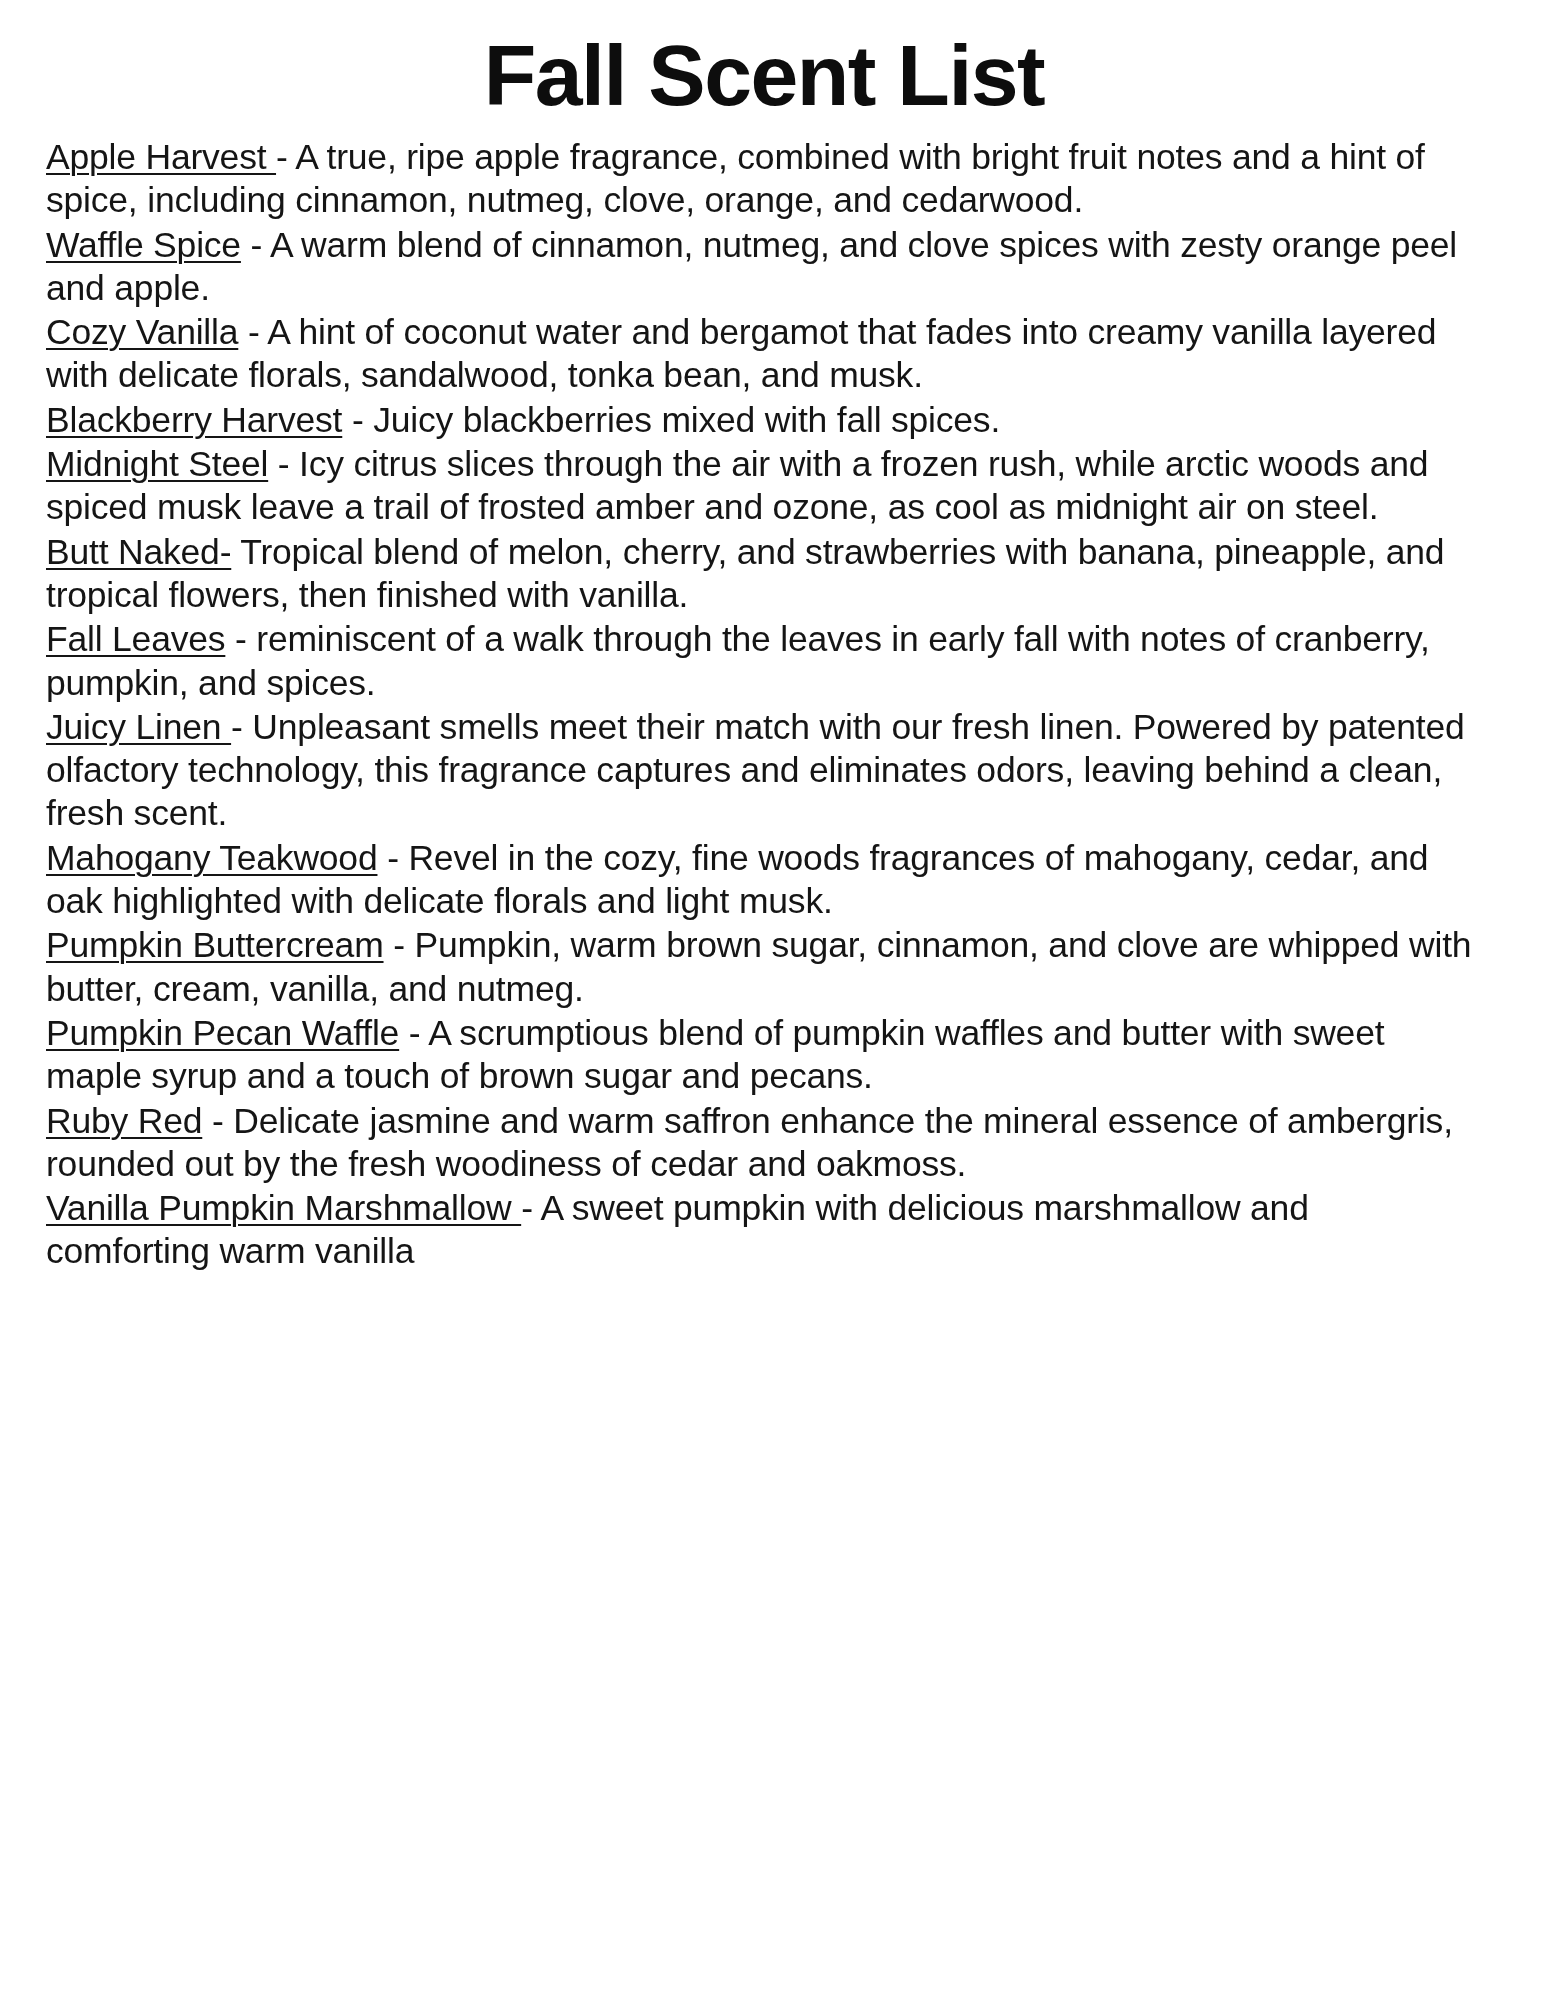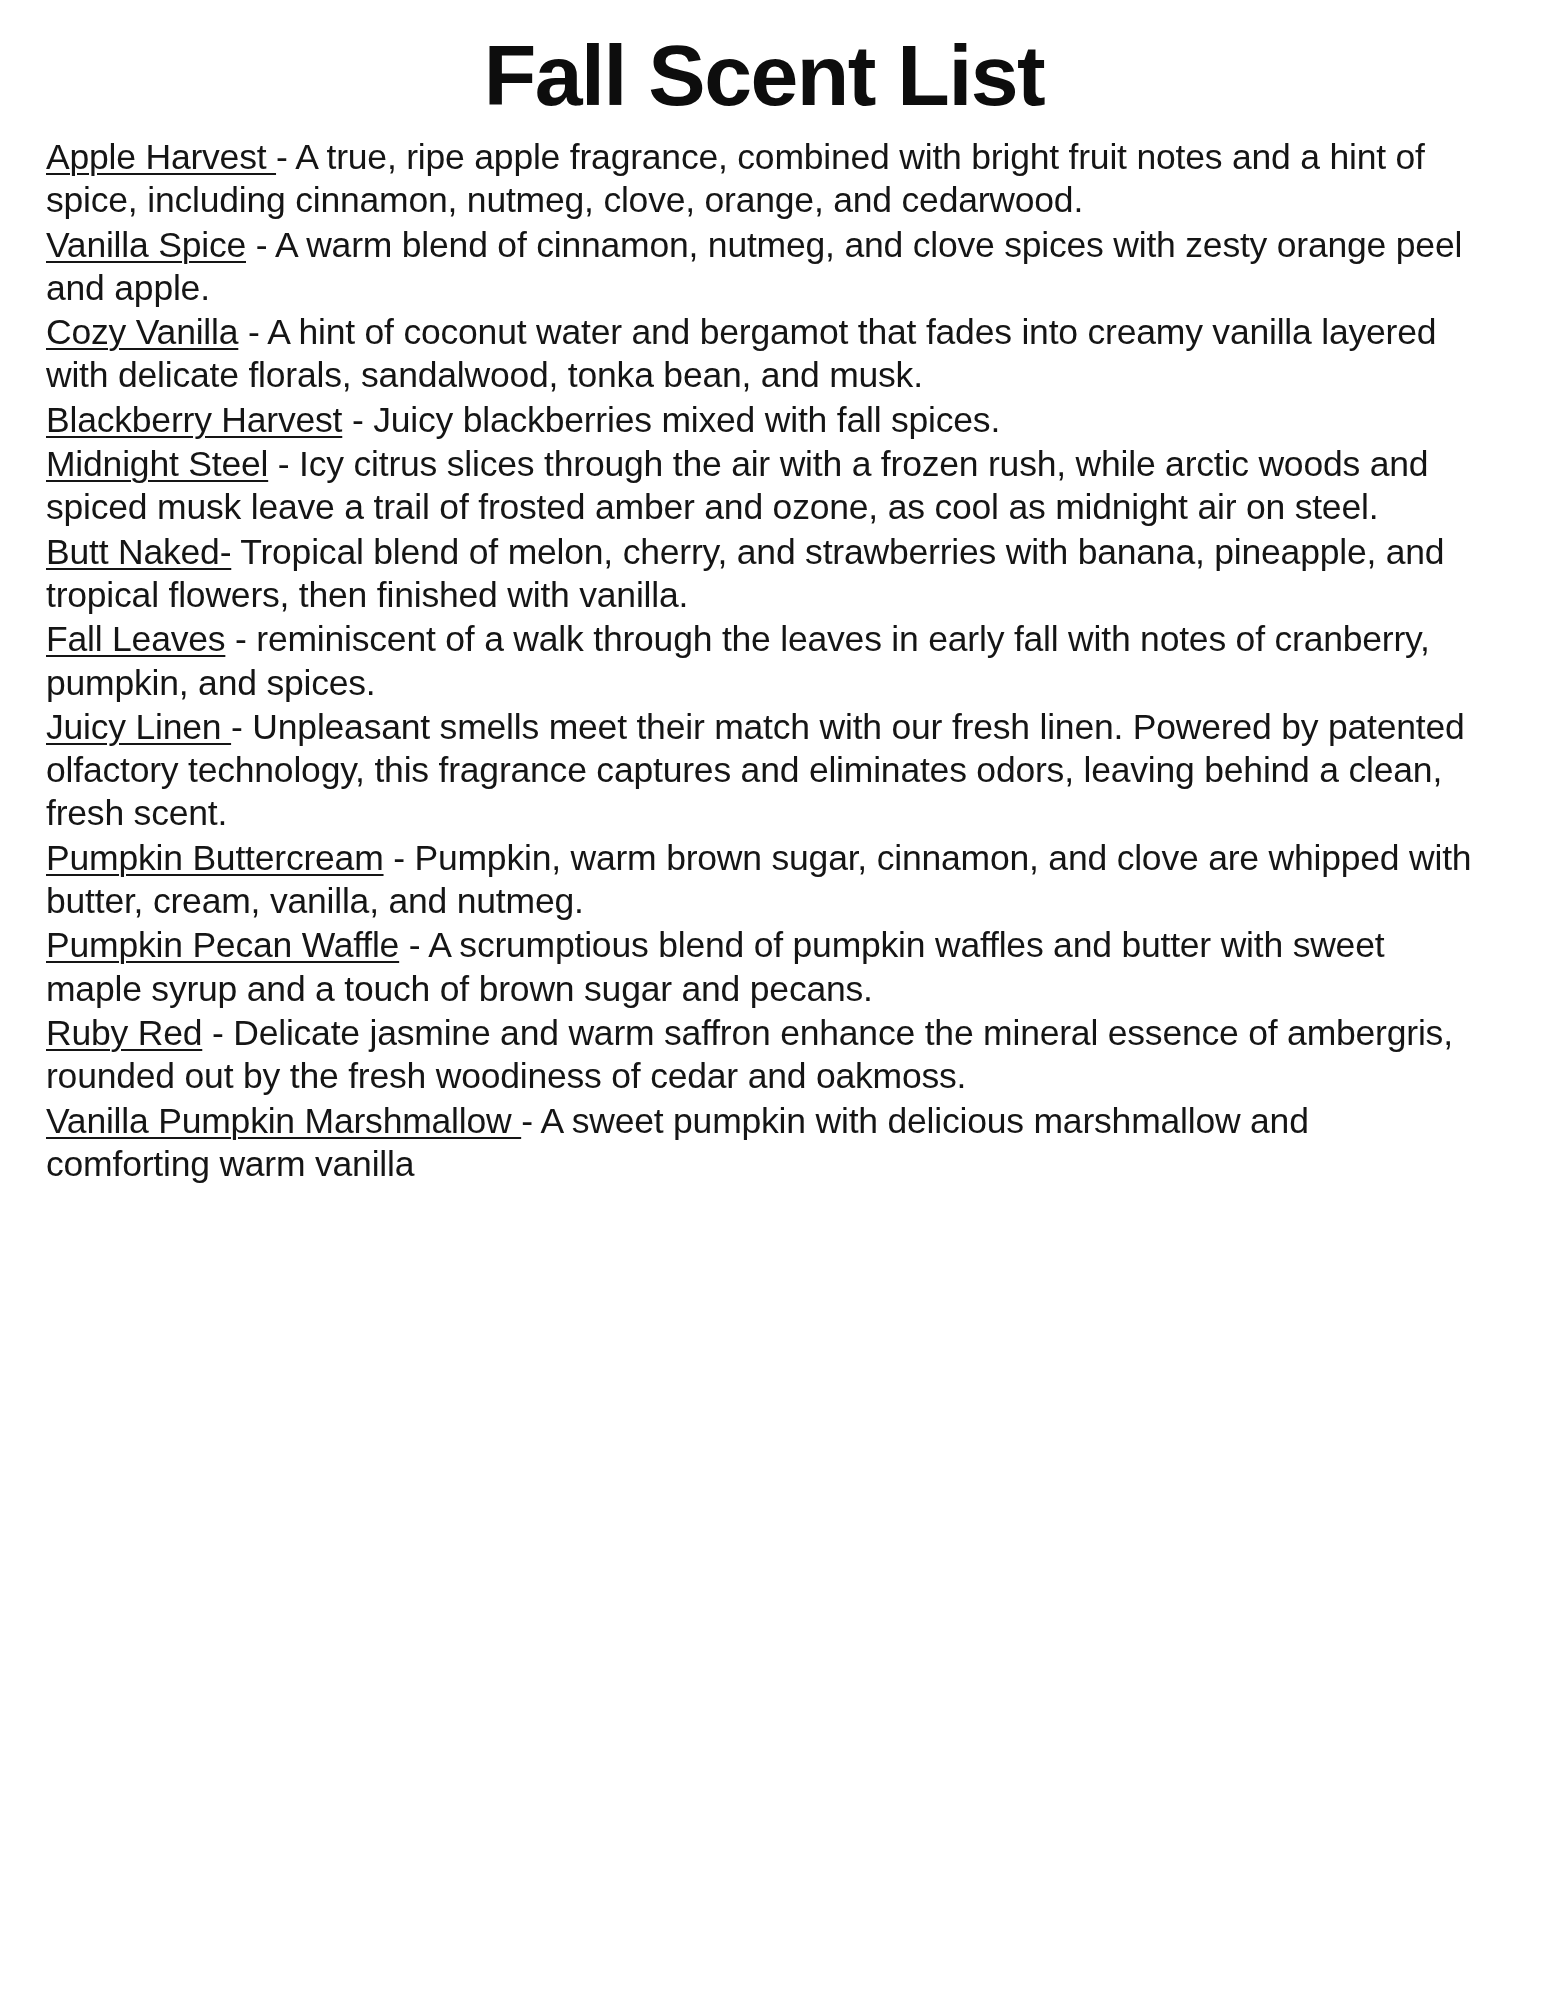--- a/index.html
+++ b/index.html
@@ -56,21 +56,21 @@
 
 <div class="page">
   <h1 class="doc-title">Fall Scent List</h1>
   <div class="entries">
 
     <p class="entry">
       <span class="entry-name">Apple Harvest </span><span class="entry-desc">- A true, ripe apple fragrance, combined with bright fruit notes and a hint of spice, including cinnamon, nutmeg, clove, orange, and cedarwood.</span>
     </p>
 
     <p class="entry">
-      <span class="entry-name">Vanilla Spice</span><span class="entry-desc"> - A warm blend of cinnamon, nutmeg, and clove spices with zesty orange peel and apple.</span>
+      <span class="entry-name">Waffle Spice</span><span class="entry-desc"> - A warm blend of cinnamon, nutmeg, and clove spices with zesty orange peel and apple.</span>
     </p>
 
 
     <p class="entry">
       <span class="entry-name">Cozy Vanilla</span><span class="entry-desc"> - A hint of coconut water and bergamot that fades into creamy vanilla layered with delicate florals, sandalwood, tonka bean, and musk.</span>
     </p>
 
     <p class="entry">
       <span class="entry-name">Blackberry Harvest</span><span class="entry-desc"> - Juicy blackberries mixed with fall spices.</span>
     </p>
@@ -84,20 +84,23 @@
     </p>
 
     <p class="entry">
       <span class="entry-name">Fall Leaves</span><span class="entry-desc"> - reminiscent of a walk through the leaves in early fall with notes of cranberry, pumpkin, and spices.</span>
     </p>
 
     <p class="entry">
       <span class="entry-name">Juicy Linen </span><span class="entry-desc">- Unpleasant smells meet their match with our fresh linen. Powered by patented olfactory technology, this fragrance captures and eliminates odors, leaving behind a clean, fresh scent.</span>
     </p>
 
+    <p class="entry">
+      <span class="entry-name">Mahogany Teakwood</span><span class="entry-desc"> - Revel in the cozy, fine woods fragrances of mahogany, cedar, and oak highlighted with delicate florals and light musk.</span>
+    </p>
 
     <p class="entry">
       <span class="entry-name">Pumpkin Buttercream</span><span class="entry-desc"> - Pumpkin, warm brown sugar, cinnamon, and clove are whipped with butter, cream, vanilla, and nutmeg.</span>
     </p>
 
     <p class="entry">
       <span class="entry-name">Pumpkin Pecan Waffle</span><span class="entry-desc"> - A scrumptious blend of pumpkin waffles and butter with sweet maple syrup and a touch of brown sugar and pecans.</span>
     </p>
 
     <p class="entry">

